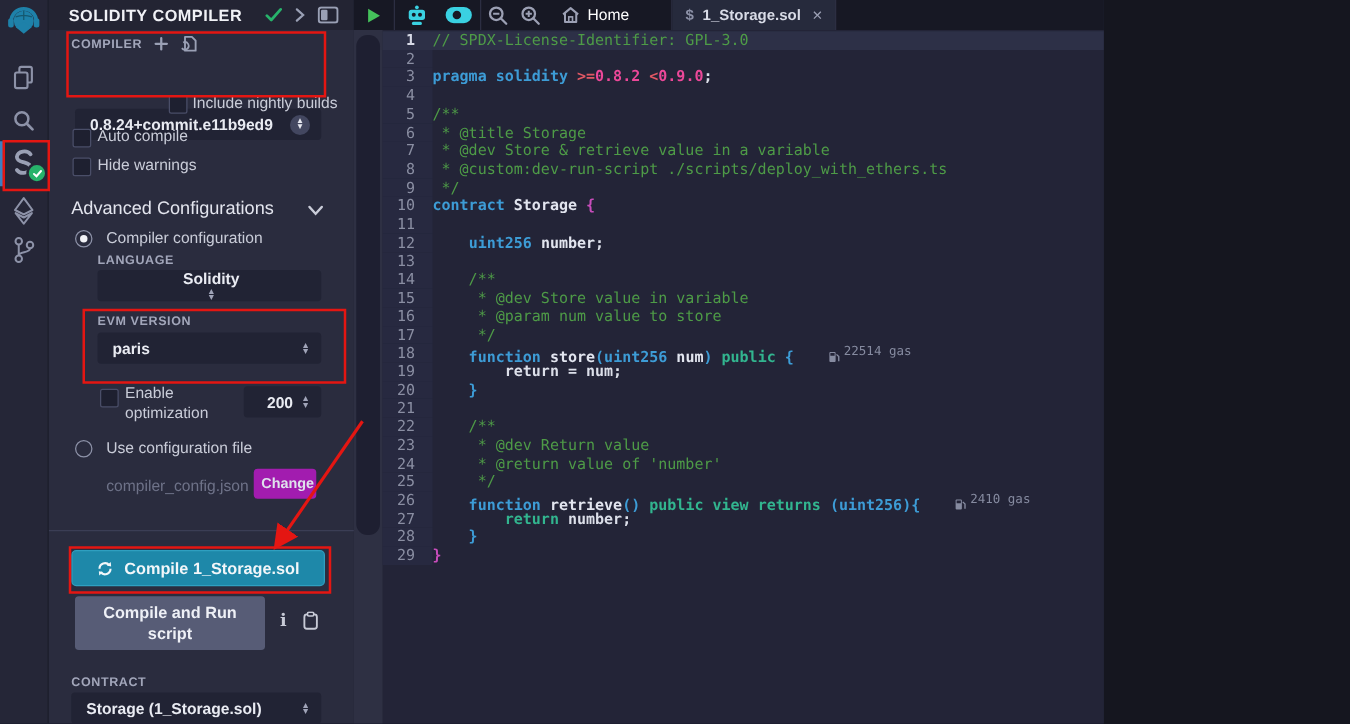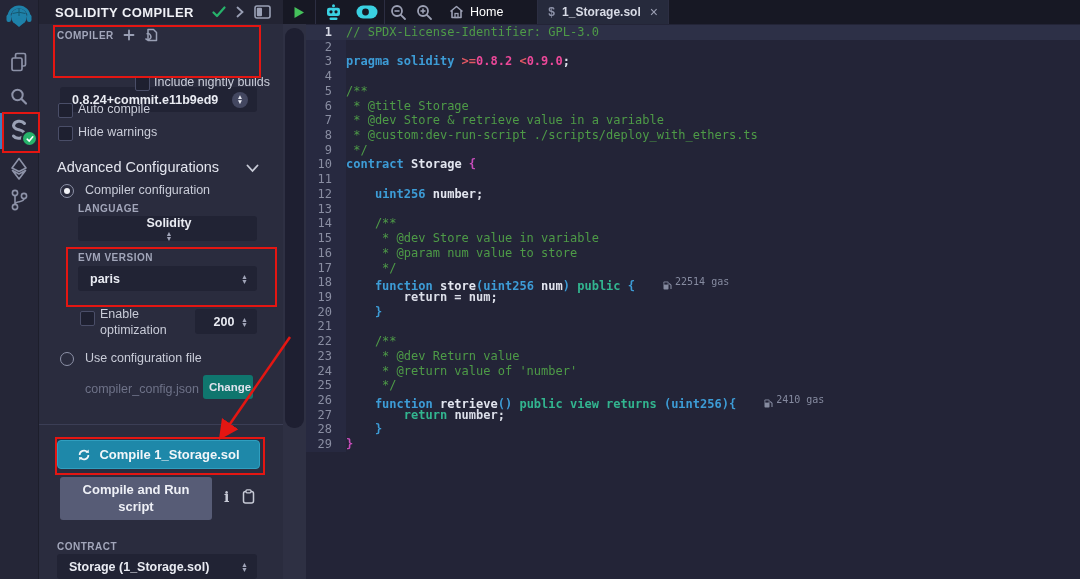--- a/index.html
+++ b/index.html
@@ -1,16 +1,16 @@
 <!DOCTYPE html>
 <html><head>
 <meta charset="utf-8">
 <style>
   html,body{margin:0;padding:0;background:#15161f;}
-  .screen{position:relative;width:1080px;height:579px;overflow:hidden;
+  .screen{position:relative;width:883px;height:579px;overflow:hidden;
     font-family:"Liberation Sans",sans-serif;background:#232539;-webkit-font-smoothing:antialiased;}
   
   .iconbar{position:absolute;left:0;top:0;width:38px;height:579px;background:#252637;border-right:1px solid #1d1e2b;z-index:5;}
   .ib-icon{position:absolute;left:0;width:38px;display:flex;justify-content:center;align-items:center;cursor:pointer;}
   .active-bar{position:absolute;left:0;top:113px;width:3px;height:36px;background:#3a7fc1;}
   .badge{position:absolute;left:21px;top:130px;width:13px;height:13px;border-radius:50%;background:#27b36b;
     display:flex;align-items:center;justify-content:center;border:2px solid #252637;box-sizing:content-box;}
   
   .sidepanel{position:absolute;left:38px;top:0;width:245px;height:579px;background:#2a2c3e;z-index:4;}
   .panel-header{position:absolute;left:0;top:0;width:245px;height:24px;background:#232433;display:flex;align-items:center;
@@ -24,21 +24,21 @@
   .stepper{display:flex;flex-direction:column;align-items:center;line-height:5px;color:#a0a4b8;font-size:7px;}
   .stepper span{display:block;height:5px;}
   .circ-stepper{width:16px;height:16px;border-radius:50%;background:#434760;display:flex;flex-direction:column;
     align-items:center;justify-content:center;line-height:4.5px;color:#e6e8f0;font-size:6.5px;flex:none;}
   .cb{width:13px;height:13px;background:#1e2030;border:1px solid #4a4e68;border-radius:2px;display:inline-block;cursor:pointer;flex:none;}
   .radio{width:14px;height:14px;border-radius:50%;border:1px solid #8d92a8;box-sizing:border-box;display:inline-block;cursor:pointer;position:relative;}
   .radio.sel::after{content:"";position:absolute;left:3px;top:3px;width:6px;height:6px;border-radius:50%;background:#f2f3f7;}
   .lbl{font-size:12.5px;color:#c9ccd8;white-space:nowrap;}
   .adv-title{font-size:14.5px;color:#e3e5ee;}
   .dim{color:#6e7288;}
-  .btn-change{position:absolute;left:165px;top:375px;width:50px;height:24px;background:#0f766e;border:none;border-radius:3px;
+  .btn-change{position:absolute;left:165px;top:375px;width:50px;height:24px;background:#a21caf;border:none;border-radius:3px;
     color:#dfe2ec;font-size:11.5px;font-weight:bold;font-family:inherit;cursor:pointer;}
   .divider{position:absolute;left:0;top:424px;width:100%;height:1px;background:#3b3e55;}
   .btn-compile{position:absolute;left:19px;top:440px;width:203px;height:29px;background:#1e88a9;border:1px solid #2f9fc0;
     border-radius:4px;color:#f2f6f9;font-size:13px;font-weight:bold;font-family:inherit;display:flex;align-items:center;
     justify-content:center;gap:8px;cursor:pointer;}
   .btn-compile-run{position:absolute;left:22px;top:477px;width:152px;height:43px;background:#575c76;border:none;border-radius:3px;
     color:#eef0f6;font-size:13px;font-weight:bold;font-family:inherit;line-height:1.25;cursor:pointer;}
   .mini-ic{position:absolute;cursor:pointer;color:#c7cad6;}
   
   .tabbar{position:absolute;left:283px;top:0;width:797px;height:24px;background:#171824;display:flex;align-items:stretch;z-index:4;}

